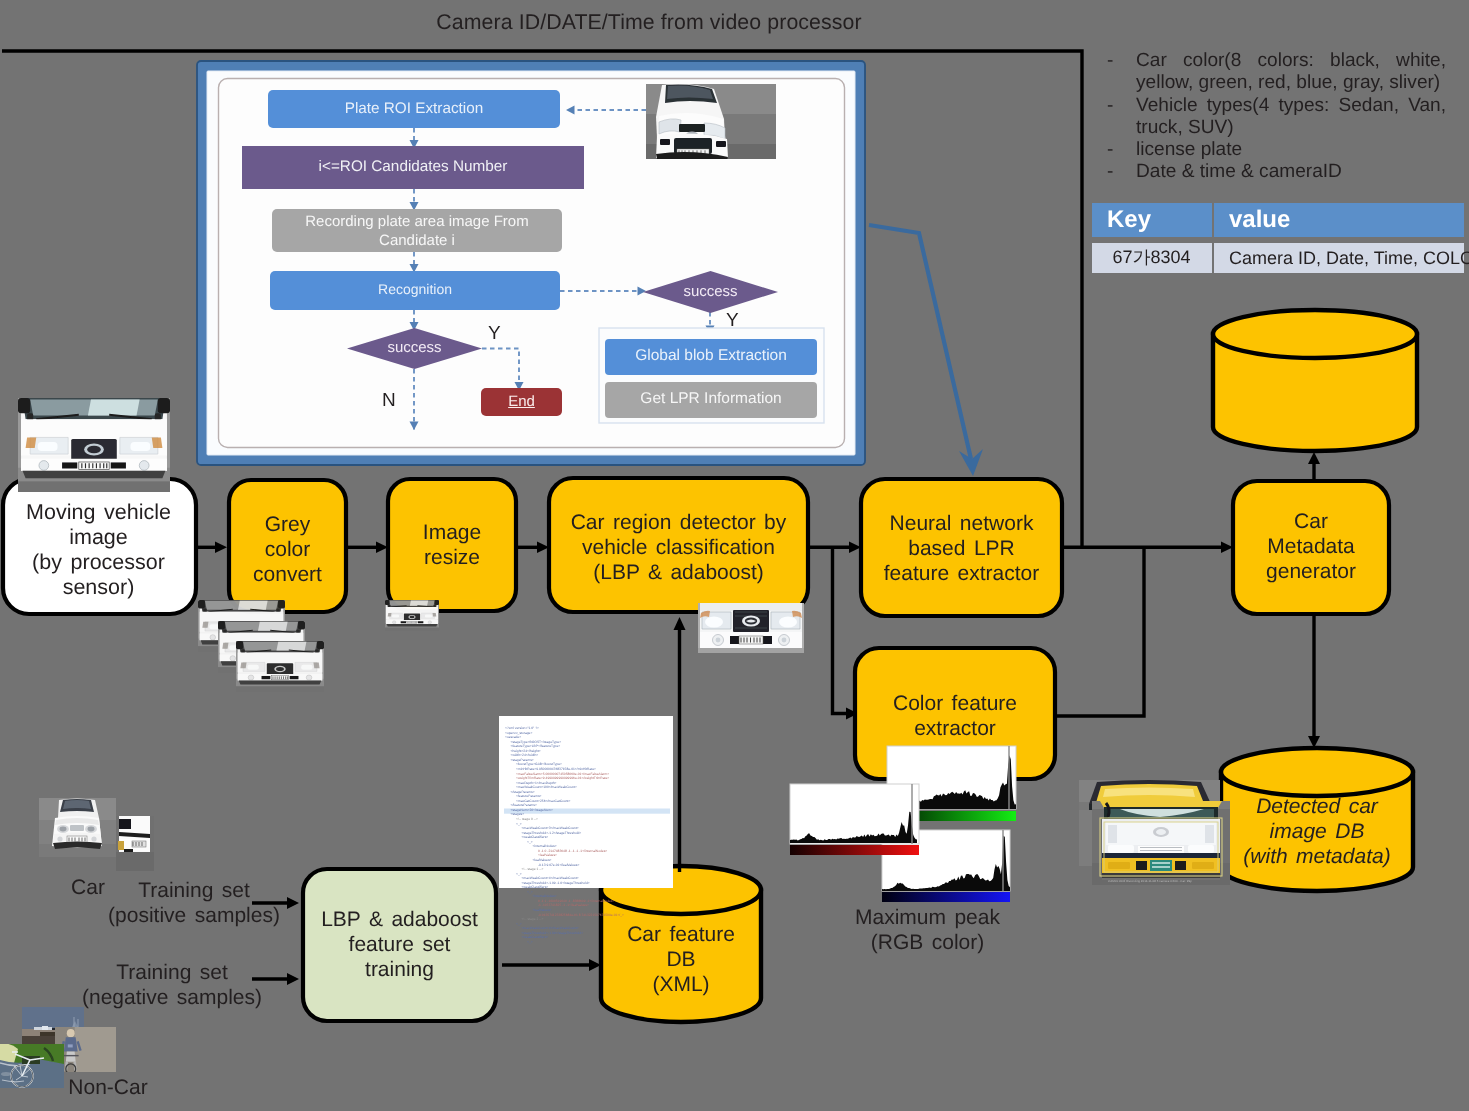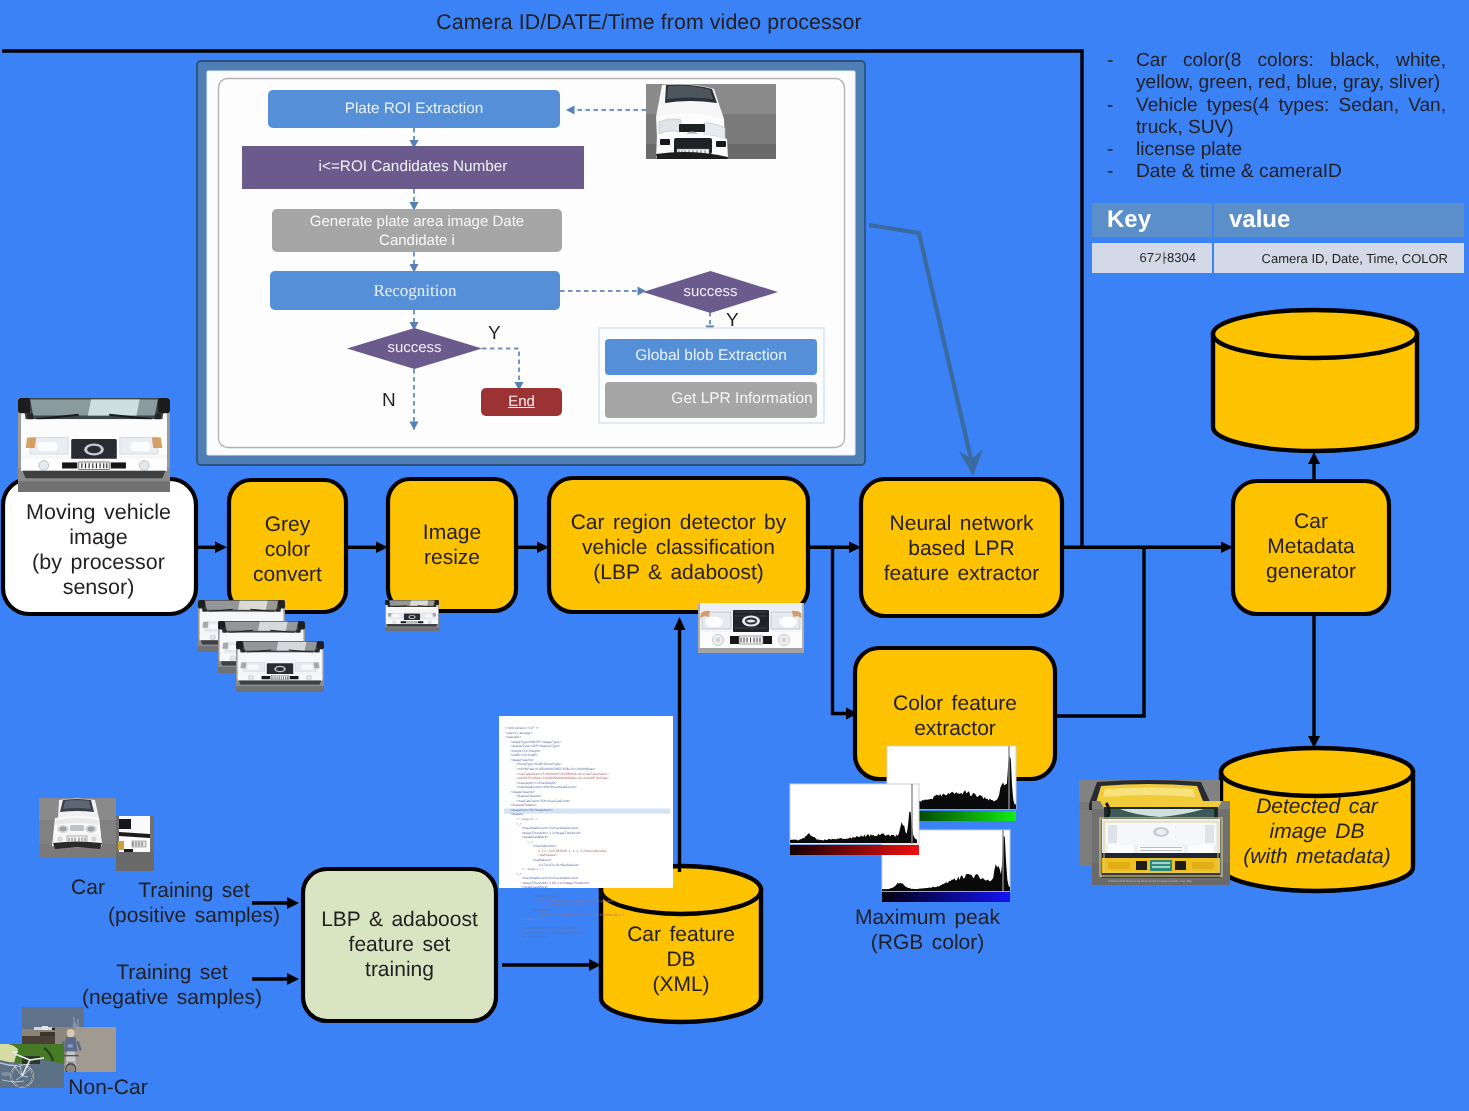--- a/index.html
+++ b/index.html
@@ -1,29 +1,29 @@
 <!DOCTYPE html>
 <html><head>
 <meta charset="utf-8">
 <style>
   html,body{margin:0;padding:0;background:#fff;}
   body{width:1469px;height:1111px;overflow:hidden;font-family:"Liberation Sans",sans-serif;-webkit-font-smoothing:antialiased;text-rendering:geometricPrecision;}
-  #root{position:relative;width:1469px;height:1111px;background:#3b82f6;}
+  #root{position:relative;width:1469px;height:1111px;background:#737373;}
   svg{position:absolute;left:0;top:0;overflow:visible;}
   .abs{position:absolute;}
   .txt{position:absolute;color:#231f20;white-space:pre-wrap;line-height:1.15;-webkit-font-smoothing:antialiased;}
   .ctr{text-align:center;}
   .ws{word-spacing:2.6px;}
   .bullet-row{display:flex;align-items:flex-start;margin:0;padding:0;}
   .bullet-dash{flex:0 0 auto;width:29px;font-size:19.1px;line-height:22.3px;color:#231f20;}
   .bullet-text{flex:1 1 auto;font-size:19.1px;line-height:22.3px;color:#231f20;text-align:justify;text-justify:inter-word;}
   .bullet-row:last-child .bullet-text, .bullet-row .bullet-text{hyphens:none;}
   table.kvtable{border-collapse:separate;border-spacing:2px 6px;table-layout:fixed;}
   table.kvtable th{background:#5B8FC9;color:#fff;font-size:24px;font-weight:bold;text-align:left;padding:3px 0 3px 15px;height:26px;border:0;}
-  table.kvtable td{font-size:13px;white-space:nowrap;color:#231f20;text-align:right;padding:3px 16px 3px 15px;height:24px;border:0;}
+  table.kvtable td{font-size:18px;white-space:nowrap;color:#231f20;text-align:center;padding:3px 16px 3px 15px;height:24px;border:0;}
   table.kvtable tr.r1 td{background:#D3D9E6;}
   table.kvtable tr.r2 td{background:#EAEEF4;}
 
 </style>
 </head>
 <body>
 
 <div id="root">
 <svg id="scene" width="1469" height="1111" viewBox="0 0 1469 1111">
   <defs>
@@ -505,28 +505,28 @@
   <g>
     <path d="M679.5 872 V622" fill="none" stroke="#000" stroke-width="3.4"></path>
     <path d="M673.5 630 L679.5 617 L685.5 630 Z" fill="#000"></path>
   </g>
 </svg>
 
 <div class="txt ctr" style="left:0;top:10px;width:1298px;font-size:21.3px;letter-spacing:0.1px;">Camera ID/DATE/Time from video processor</div>
 
 <div class="txt ctr" style="left:268px;top:100px;width:292px;font-size:15.3px;color:#E8F0FA;">Plate ROI Extraction</div>
 <div class="txt ctr" style="left:242px;top:158px;width:342px;font-size:15.3px;color:#F0F0F5;">i&lt;=ROI Candidates Number</div>
-<div class="txt ctr" style="left:272px;top:212px;width:290px;font-size:15px;color:#F7F7F7;line-height:1.28;">Generate plate area image Date
+<div class="txt ctr" style="left:272px;top:212px;width:290px;font-size:15px;color:#F7F7F7;line-height:1.28;">Recording plate area image From
 Candidate i</div>
-<div class="txt ctr" style="left:270px;top:281px;width:290px;font-size:17px;color:#E8F0FA;font-family:Liberation Serif, serif;">Recognition</div>
+<div class="txt ctr" style="left:270px;top:281px;width:290px;font-size:14px;color:#E8F0FA;">Recognition</div>
 <div class="txt ctr" style="left:347px;top:339px;width:135px;font-size:15px;color:#F2EAF5;">success</div>
 <div class="txt ctr" style="left:643px;top:283px;width:135px;font-size:15px;color:#F2EAF5;">success</div>
 <div class="txt ctr" style="left:481px;top:393px;width:81px;font-size:15px;color:#FBEDEC;text-decoration:underline;">End</div>
 <div class="txt ctr" style="left:605px;top:347px;width:212px;font-size:15.5px;color:#EAF2FB;">Global blob Extraction</div>
-<div class="txt ctr" style="left:605px;top:390px;width:212px;font-size:15.5px;color:#F6F6F6;padding-left:31px;">Get LPR Information</div>
+<div class="txt ctr" style="left:605px;top:390px;width:212px;font-size:15.5px;color:#F6F6F6;">Get LPR Information</div>
 <div class="txt" style="left:488px;top:323px;font-size:19px;">Y</div>
 <div class="txt" style="left:382px;top:390px;font-size:19px;">N</div>
 <div class="txt" style="left:726px;top:310px;font-size:19px;">Y</div>
 
 <div class="txt ctr ws" style="left:-1px;top:500px;width:199px;font-size:21.5px;line-height:25px;">Moving vehicle
 image
 (by processor
 sensor)</div>
 <div class="txt ctr ws" style="left:229px;top:512px;width:117px;font-size:21px;line-height:25px;">Grey
 color

